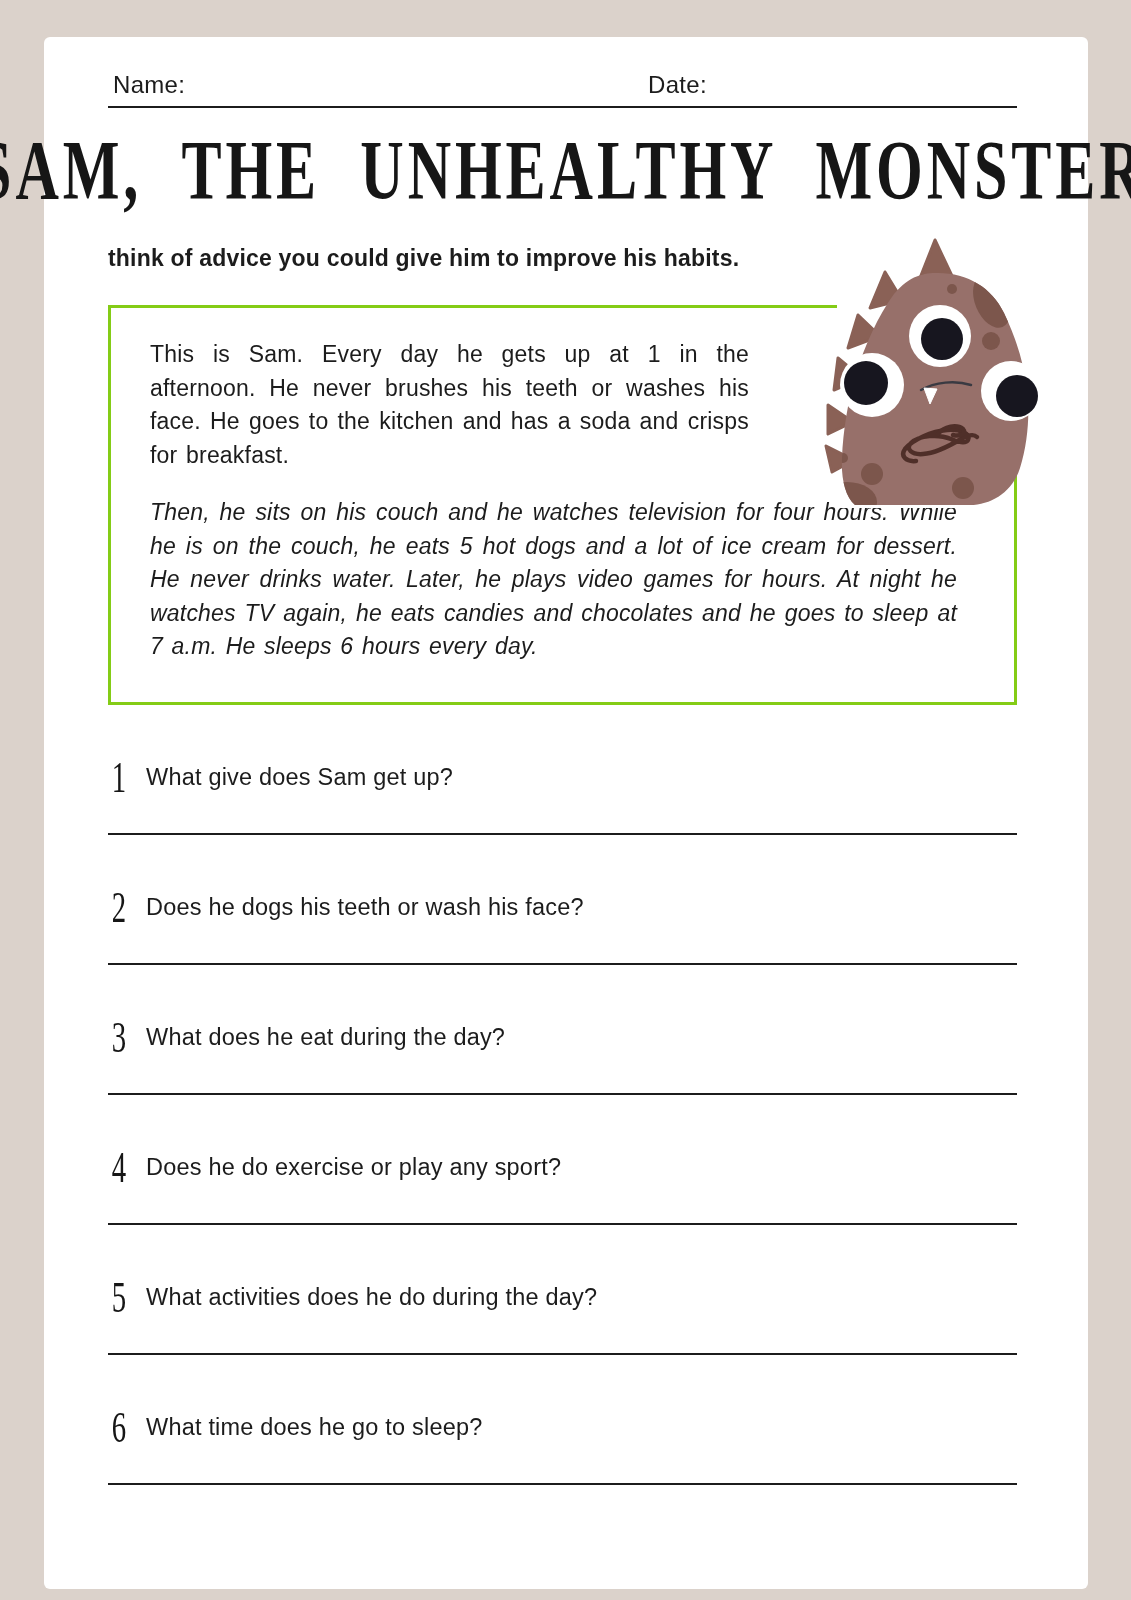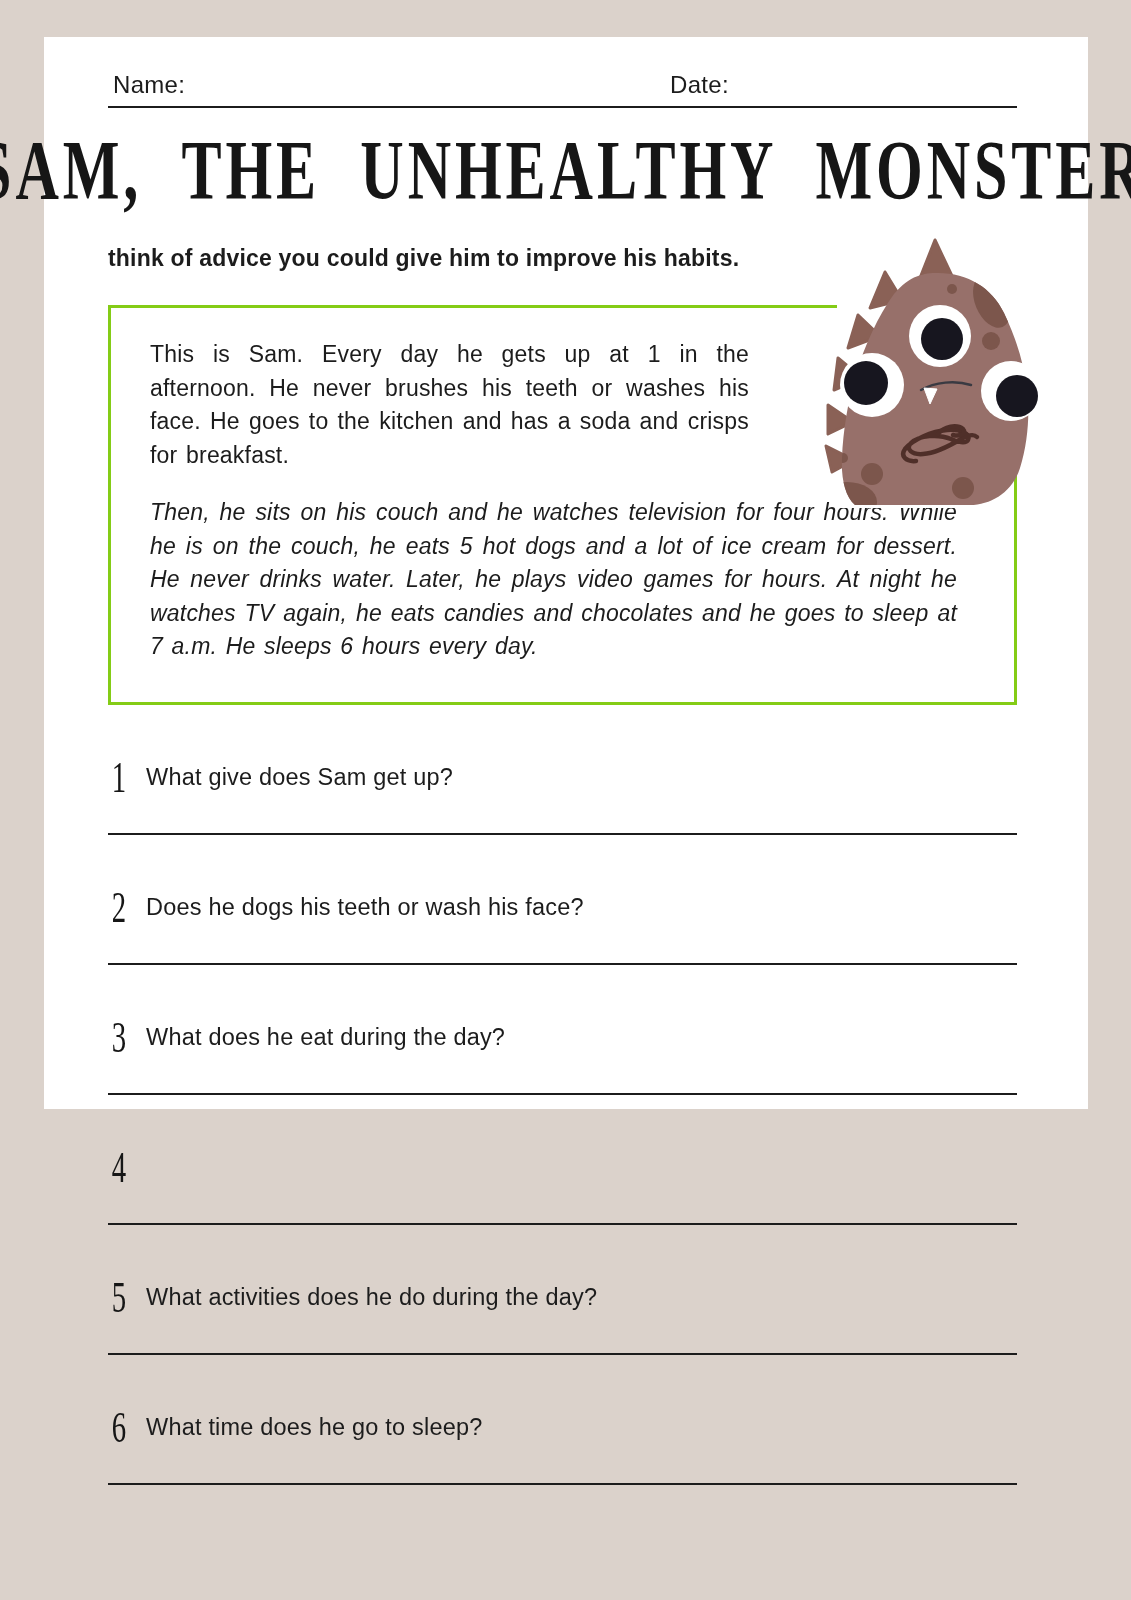--- a/index.html
+++ b/index.html
@@ -8,38 +8,39 @@
     position: relative;
     width: 1131px; height: 1600px;
     background: #dbd2cb;
     overflow: hidden;
     font-family: "Liberation Sans", sans-serif;
     color: #1c1c1c;
   }
   .page {
     position: absolute;
     left: 44px; top: 37px;
-    width: 1044px; height: 1072px;
+    width: 1044px; height: 1552px;
     background: #ffffff;
+    border-radius: 6px;
   }
   .content {
     position: absolute; inset: 0;
     padding: 0 71px 0 64px;
   }
   
   .header {
     position: relative;
     margin-top: 34px;
     padding-bottom: 7px;
     border-bottom: 2px solid #1c1c1c;
     font-size: 24px;
     letter-spacing: 0.3px;
   }
   .name-label { margin-left: 5px; }
-  .date-label { position: absolute; left: 562px; top: 0; }
+  .date-label { position: absolute; left: 540px; top: 0; }
   
   .title-wrap {
     margin-top: 16px;
     height: 92px;
     display: flex; align-items: center; justify-content: center;
   }
   .title-text {
     display: inline-block;
     font-family: "Liberation Serif", serif;
     font-weight: 700;
@@ -150,20 +151,21 @@
       <div class="answer-line"></div>
 
       <div class="q-row">
         <span class="q-num">3</span>
         <span class="q-text">What does he eat during the day?</span>
       </div>
       <div class="answer-line"></div>
 
       <div class="q-row">
         <span class="q-num">4</span>
+        <span class="q-text">Does he do exercise or play any sport?</span>
       </div>
       <div class="answer-line"></div>
 
       <div class="q-row">
         <span class="q-num">5</span>
         <span class="q-text">What activities does he do during the day?</span>
       </div>
       <div class="answer-line"></div>
 
       <div class="q-row">

